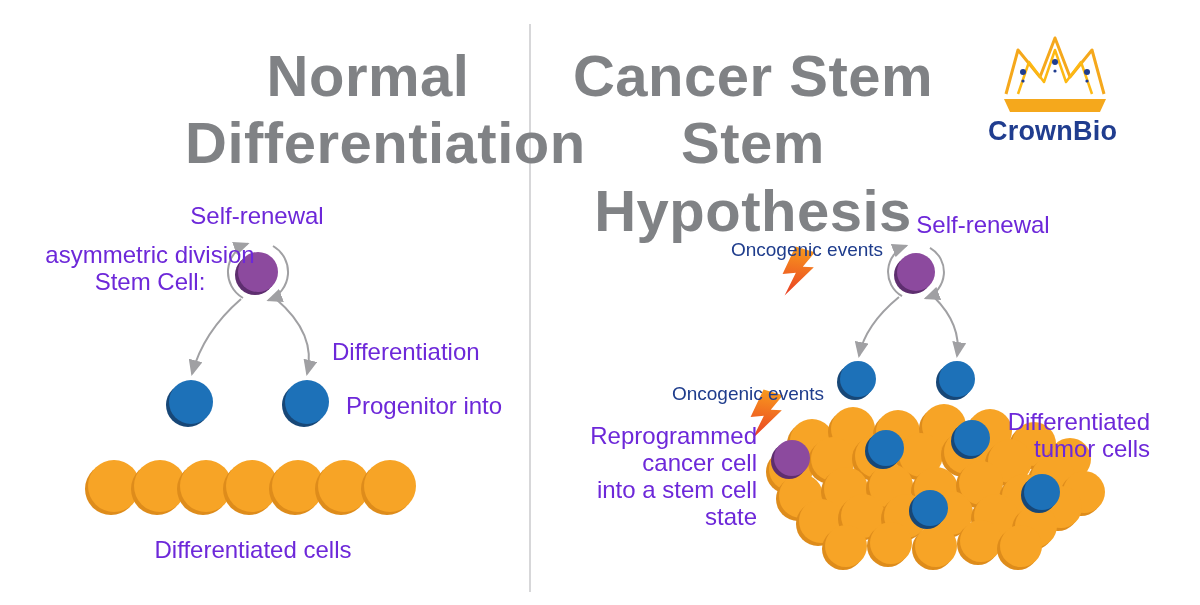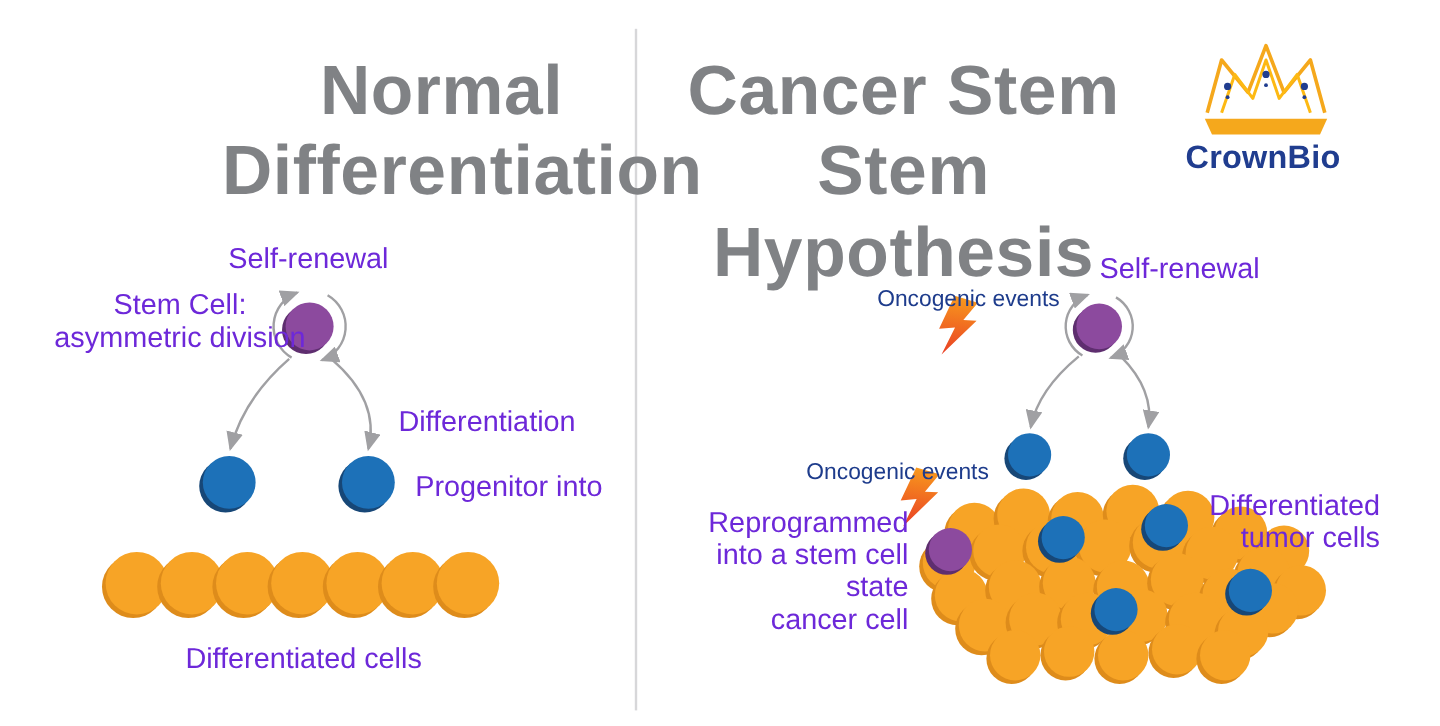--- a/index.html
+++ b/index.html
@@ -287,41 +287,41 @@
   </div>
 
   <div class="title" style="left:570px;width:366px;">
     <span>Cancer Stem</span>
     <span>Stem Hypothesis</span>
   </div>
 
   <div class="lbl center" style="left:177px;top:203px;width:160px;">Self-renewal</div>
 
   <div class="lbl center" style="left:45px;top:242px;width:210px;">
+    <span>asymmetric division</span>
     <span>Stem Cell:</span>
-    <span>asymmetric division</span>
   </div>
 
   <div class="lbl" style="left:332px;top:339px;width:180px;">Differentiation</div>
 
   <div class="lbl" style="left:346px;top:393px;width:190px;">Progenitor into</div>
 
   <div class="lbl center" style="left:128px;top:537px;width:250px;">Differentiated cells</div>
 
   <div class="lbl navy center" style="left:718px;top:216px;width:178px;">Oncogenic events</div>
 
   <div class="lbl center" style="left:903px;top:212px;width:160px;">Self-renewal</div>
 
 
   <div class="lbl navy center" style="left:659px;top:360px;width:178px;">Oncogenic events</div>
 
   <div class="lbl right" style="left:557px;top:423px;width:200px;">
     <span>Reprogrammed</span>
+    <span>cancer cell</span>
     <span>into a stem cell state</span>
-    <span>cancer cell</span>
   </div>
 
   <div class="lbl right" style="left:995px;top:409px;width:155px;">
     <span>Differentiated</span>
     <span>tumor cells</span>
   </div>
 
   <div class="logo-text">CrownBio</div>
 
 </div>

